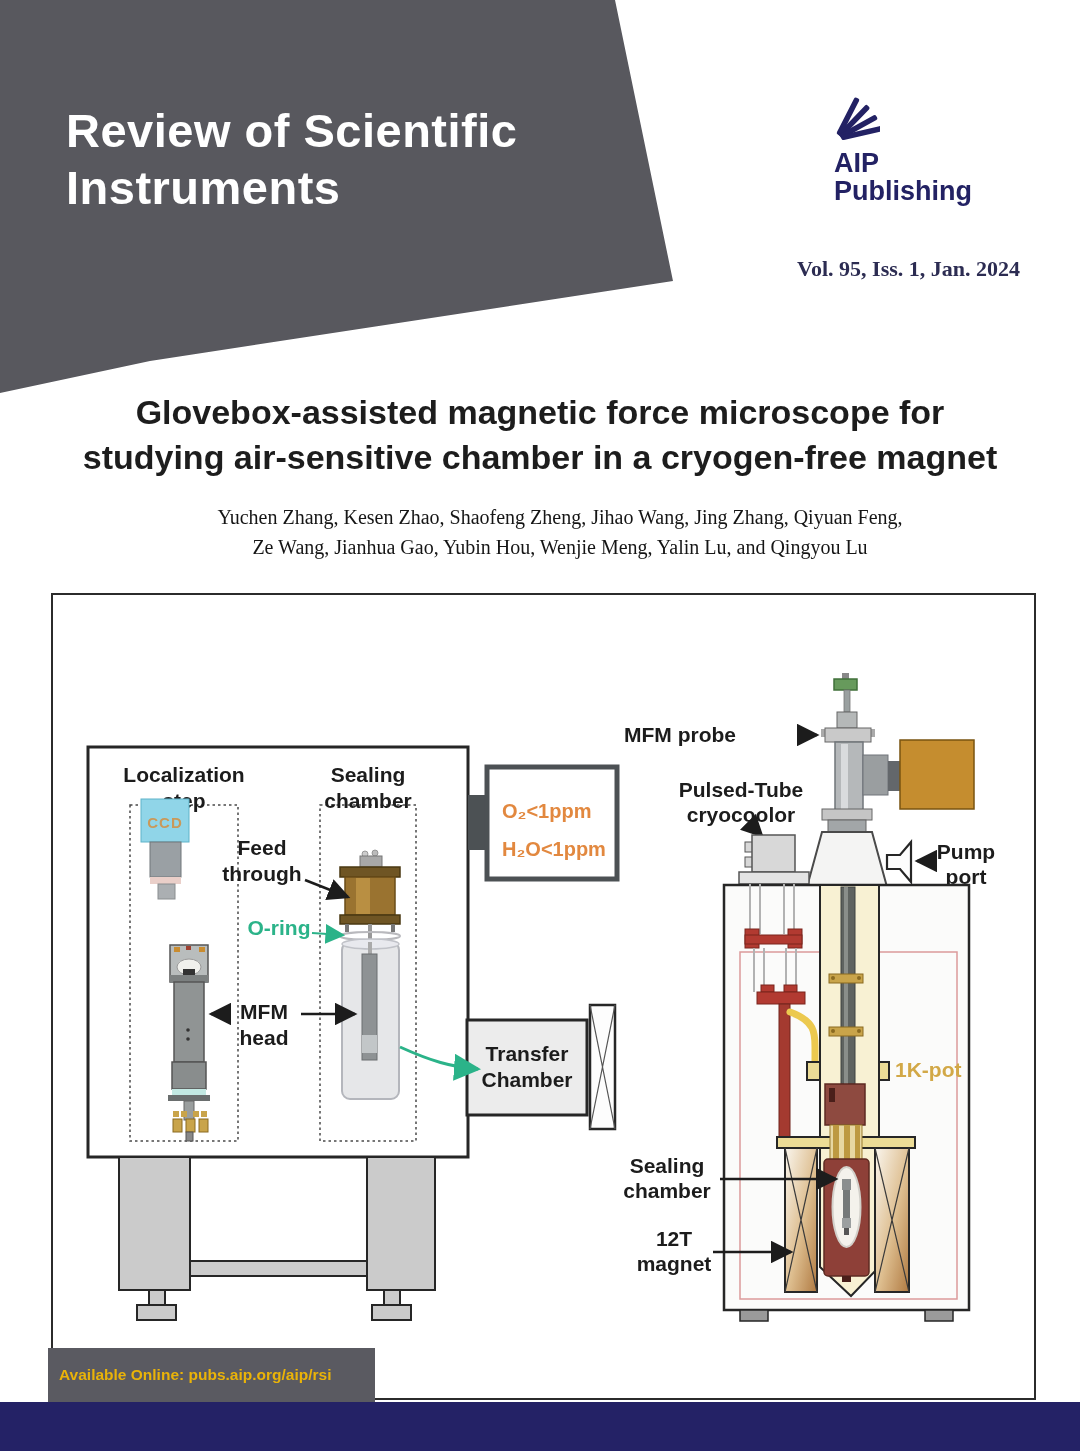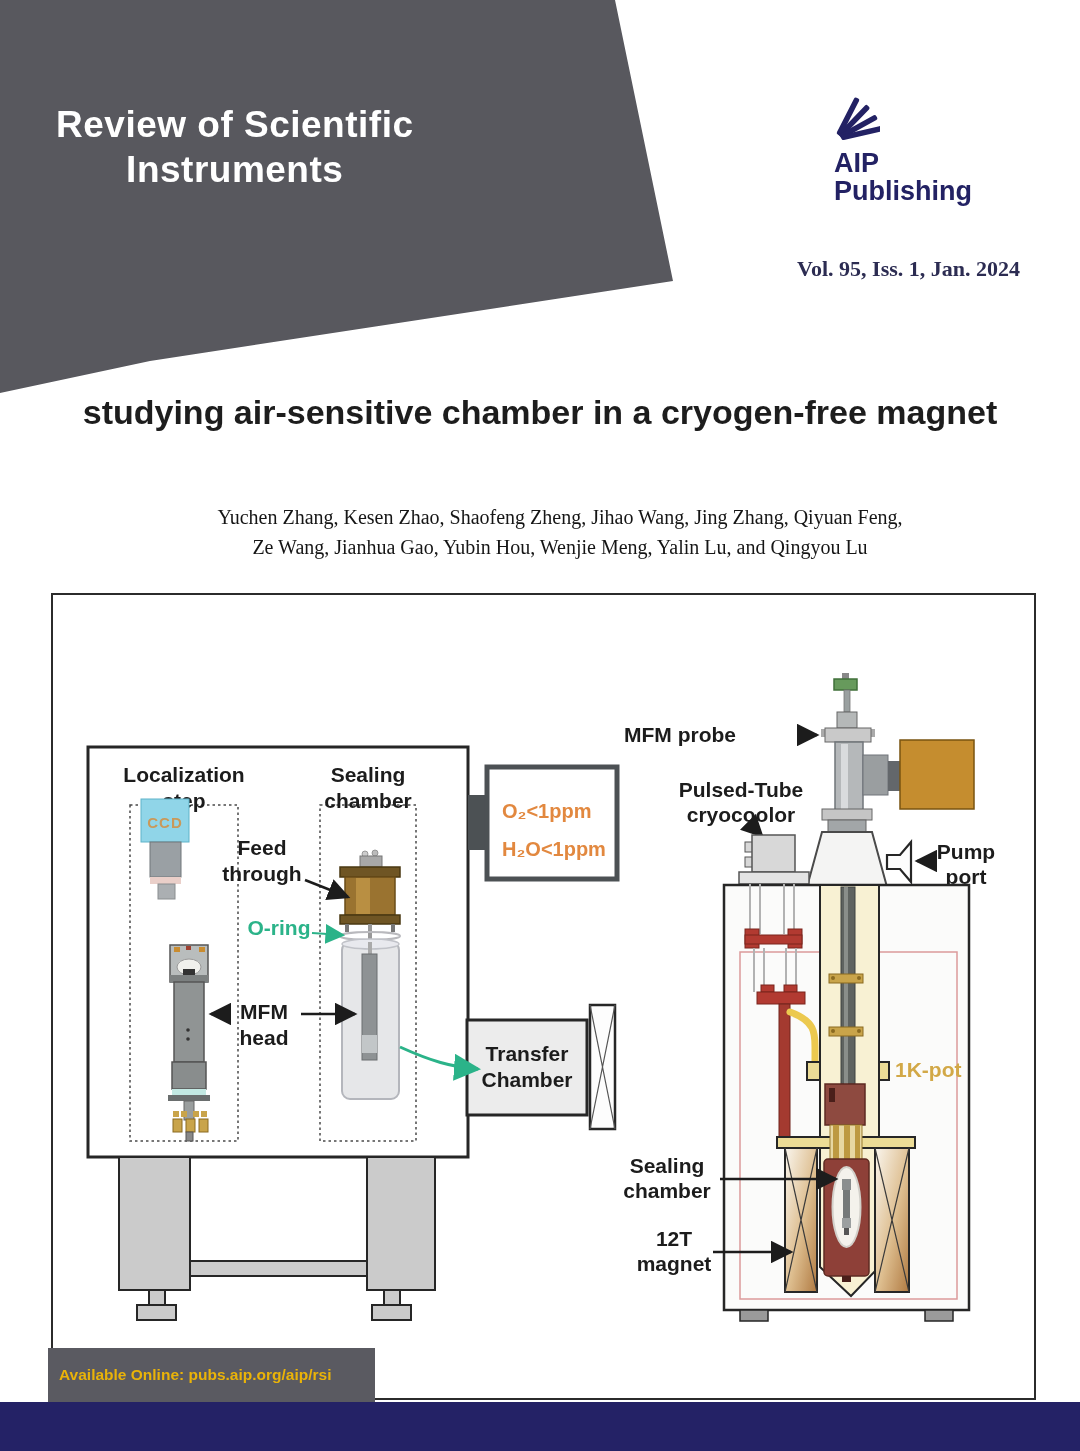--- a/index.html
+++ b/index.html
@@ -2,22 +2,22 @@
 <html><head>
 <meta charset="utf-8">
 <style>
   html,body{margin:0;padding:0;background:#fff;}
   .page{position:relative;width:1080px;height:1451px;background:#fff;overflow:hidden;
         font-family:"Liberation Sans","DejaVu Sans",sans-serif;}
 
   
   .banner{position:absolute;left:0;top:0;width:1080px;height:400px;background:#58585e;
           clip-path:polygon(0 0,615px 0,673px 281px,150px 361px,0 393px);}
-  .journal-name{position:absolute;left:56px;top:102px;color:#fff;font-weight:bold;
-                font-size:37px;line-height:1.22;letter-spacing:.5px;text-align:center;}
+  .journal-name{position:absolute;left:66px;top:102px;color:#fff;font-weight:bold;
+                font-size:47px;line-height:1.22;letter-spacing:.5px;}
 
   .aip-logo{position:absolute;left:834px;top:84px;display:flex;gap:9px;align-items:flex-start;flex-direction:column;}
   .aip-text{color:#232264;font-weight:bold;font-size:27px;line-height:1.05;}
 
   .issue-line{position:absolute;left:560px;top:256px;width:460px;text-align:right;
               font-family:"Liberation Serif","DejaVu Serif",serif;font-size:22px;color:#2c2c52;font-weight:bold;}
 
   
   .article-title{position:absolute;left:0;top:390px;width:1080px;text-align:center;
                  font-weight:bold;font-size:34px;line-height:1.33;color:#1d1d1d;}
@@ -65,20 +65,21 @@
     </svg>
     <div class="aip-text">
       <div>AIP</div>
       <div>Publishing</div>
     </div>
   </div>
 
   <div class="issue-line">Vol. 95, Iss. 1, Jan. 2024</div>
 
   <div class="article-title">
+    <div>Glovebox-assisted magnetic force microscope for</div>
     <div>studying air-sensitive chamber in a cryogen-free magnet</div>
   </div>
 
   <div class="authors">
     <div>Yuchen Zhang, Kesen Zhao, Shaofeng Zheng, Jihao Wang, Jing Zhang, Qiyuan Feng,</div>
     <div>Ze Wang, Jianhua Gao, Yubin Hou, Wenjie Meng, Yalin Lu, and Qingyou Lu</div>
   </div>
 
   <div class="figure-box">
     <svg width="981" height="803" viewBox="0 0 981 803">

